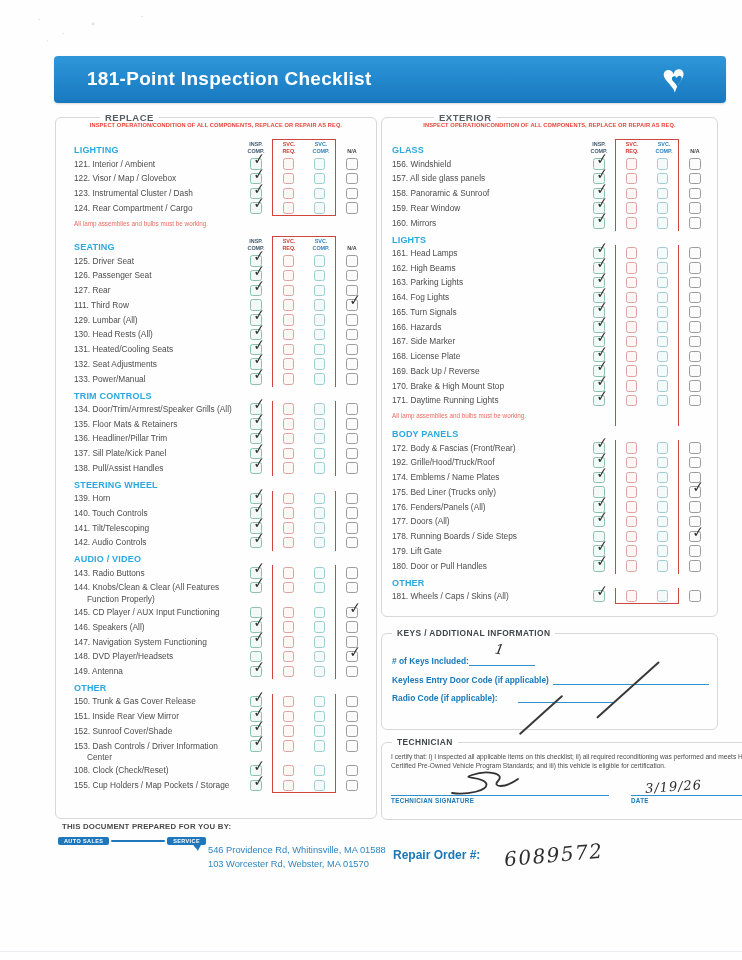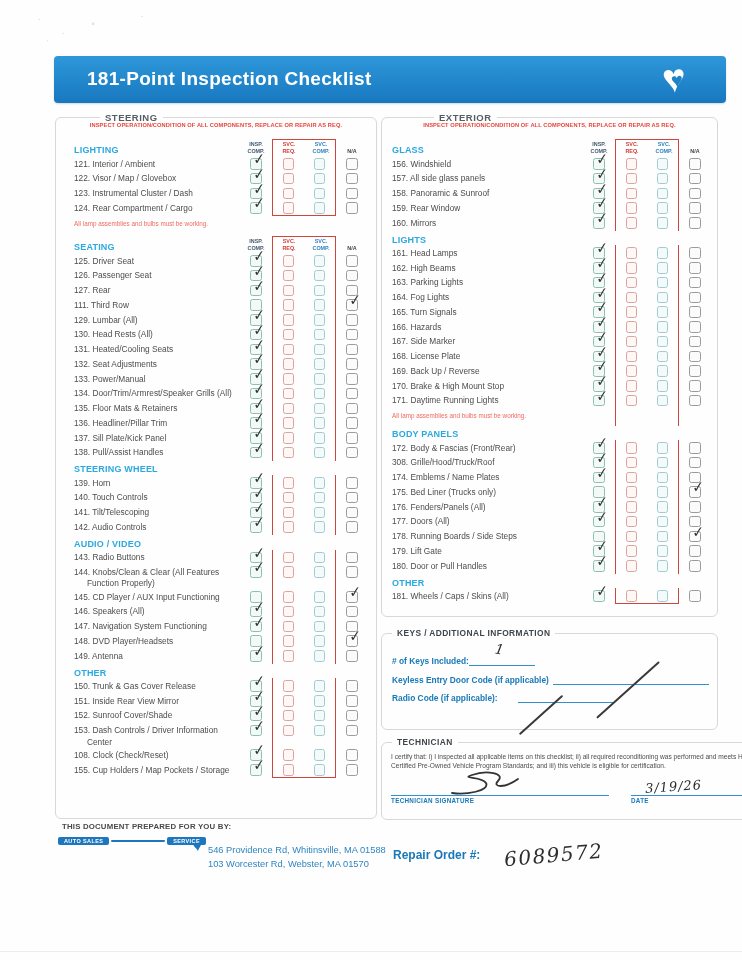--- a/index.html
+++ b/index.html
@@ -116,21 +116,21 @@
 
   <div class="banner">
     <div class="banner-title">181-Point Inspection Checklist</div>
     <div class="banner-heart">
       <span class="heart-outer">♥</span>
       <span class="heart-inner">♥</span>
     </div>
   </div>
 
   <div class="fs" id="interior-box">
-    <span class="fs-legend">STEERING</span>
+    <span class="fs-legend">REPLACE</span>
     <div class="fs-sub">INSPECT OPERATION/CONDITION OF ALL COMPONENTS, REPLACE OR REPAIR AS REQ.</div>
     <div class="col-content" id="interior-content">
         <div class="row r-header">
           <div class="lbl"><span class="sec">LIGHTING</span></div>
           <div class="cell c-insp">
             <div class="ch c0">
               <span>INSP.</span>
               <span>COMP.</span>
             </div>
           </div>
@@ -442,20 +442,29 @@
               <span class="box b-req"></span>
             </div>
             <div class="cell c-comp">
               <span class="box b-comp"></span>
             </div>
           </div>
           <div class="cell c-na">
             <span class="box b-na"></span>
           </div>
         </div>
+        <div class="row r-title">
+          <div class="lbl"><span class="sec">TRIM CONTROLS</span></div>
+          <div class="cell c-insp"></div>
+          <div class="svc on">
+            <div class="cell c-req"></div>
+            <div class="cell c-comp"></div>
+          </div>
+          <div class="cell c-na"></div>
+        </div>
         <div class="row r-item">
           <div class="lbl">134. Door/Trim/Armrest/Speaker Grills (All)</div>
           <div class="cell c-insp">
             <span class="box b-insp">
               <span class="mark">✓</span>
             </span>
           </div>
           <div class="svc on">
             <div class="cell c-req">
               <span class="box b-req"></span>
@@ -1283,21 +1292,21 @@
             </div>
             <div class="cell c-comp">
               <span class="box b-comp"></span>
             </div>
           </div>
           <div class="cell c-na">
             <span class="box b-na"></span>
           </div>
         </div>
         <div class="row r-item">
-          <div class="lbl">308. Grille/Hood/Truck/Roof</div>
+          <div class="lbl">192. Grille/Hood/Truck/Roof</div>
           <div class="cell c-insp">
             <span class="box b-insp">
               <span class="mark">✓</span>
             </span>
           </div>
           <div class="svc on">
             <div class="cell c-req">
               <span class="box b-req"></span>
             </div>
             <div class="cell c-comp">

